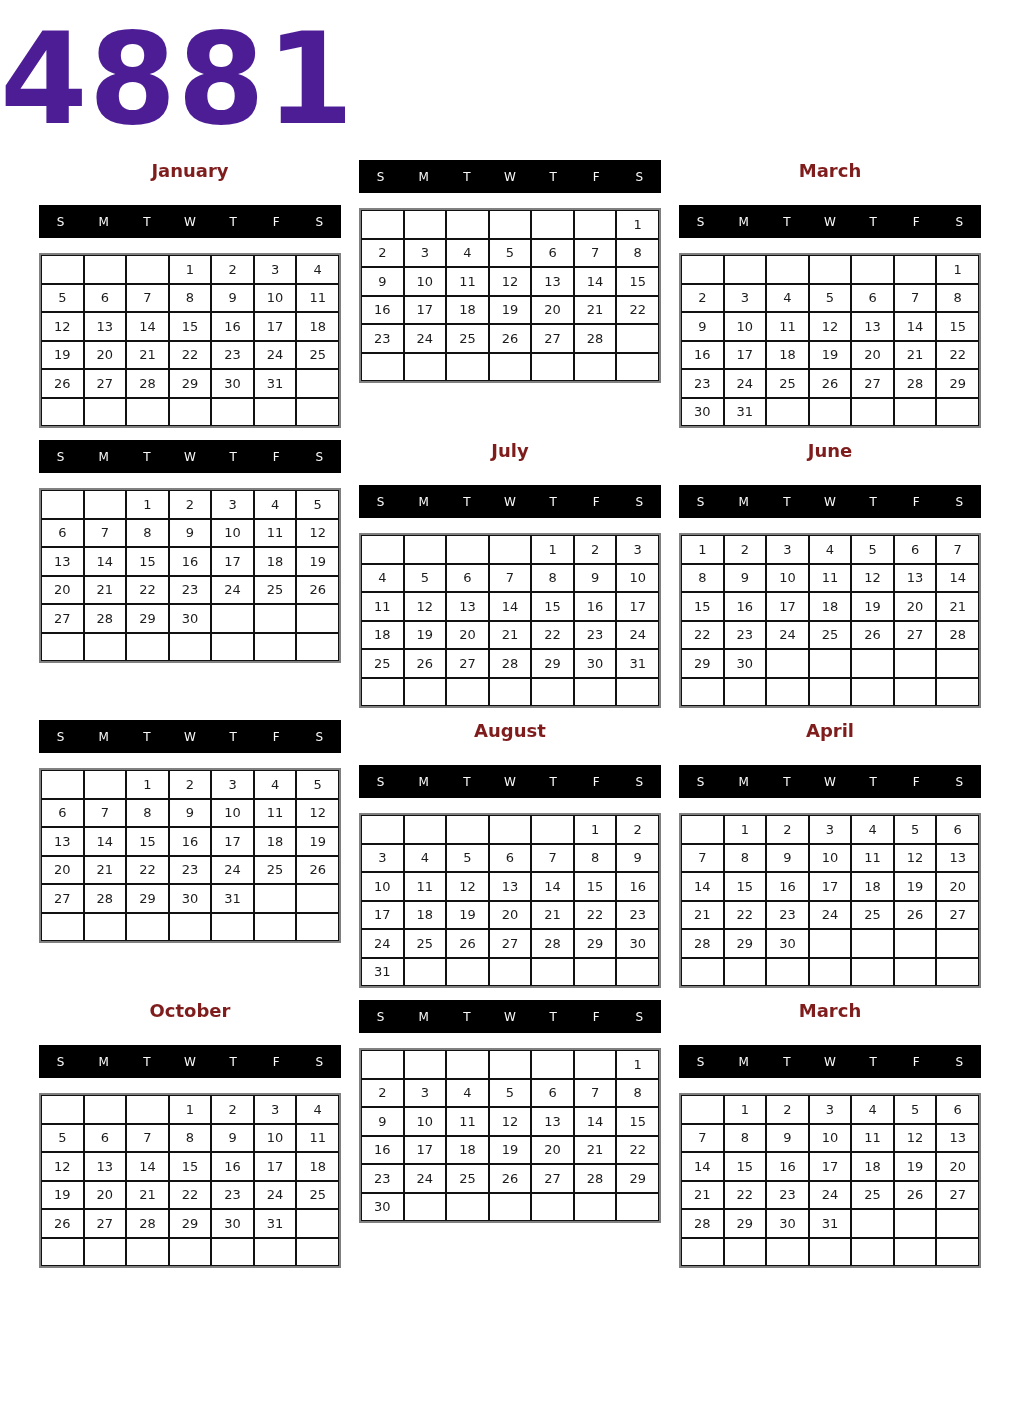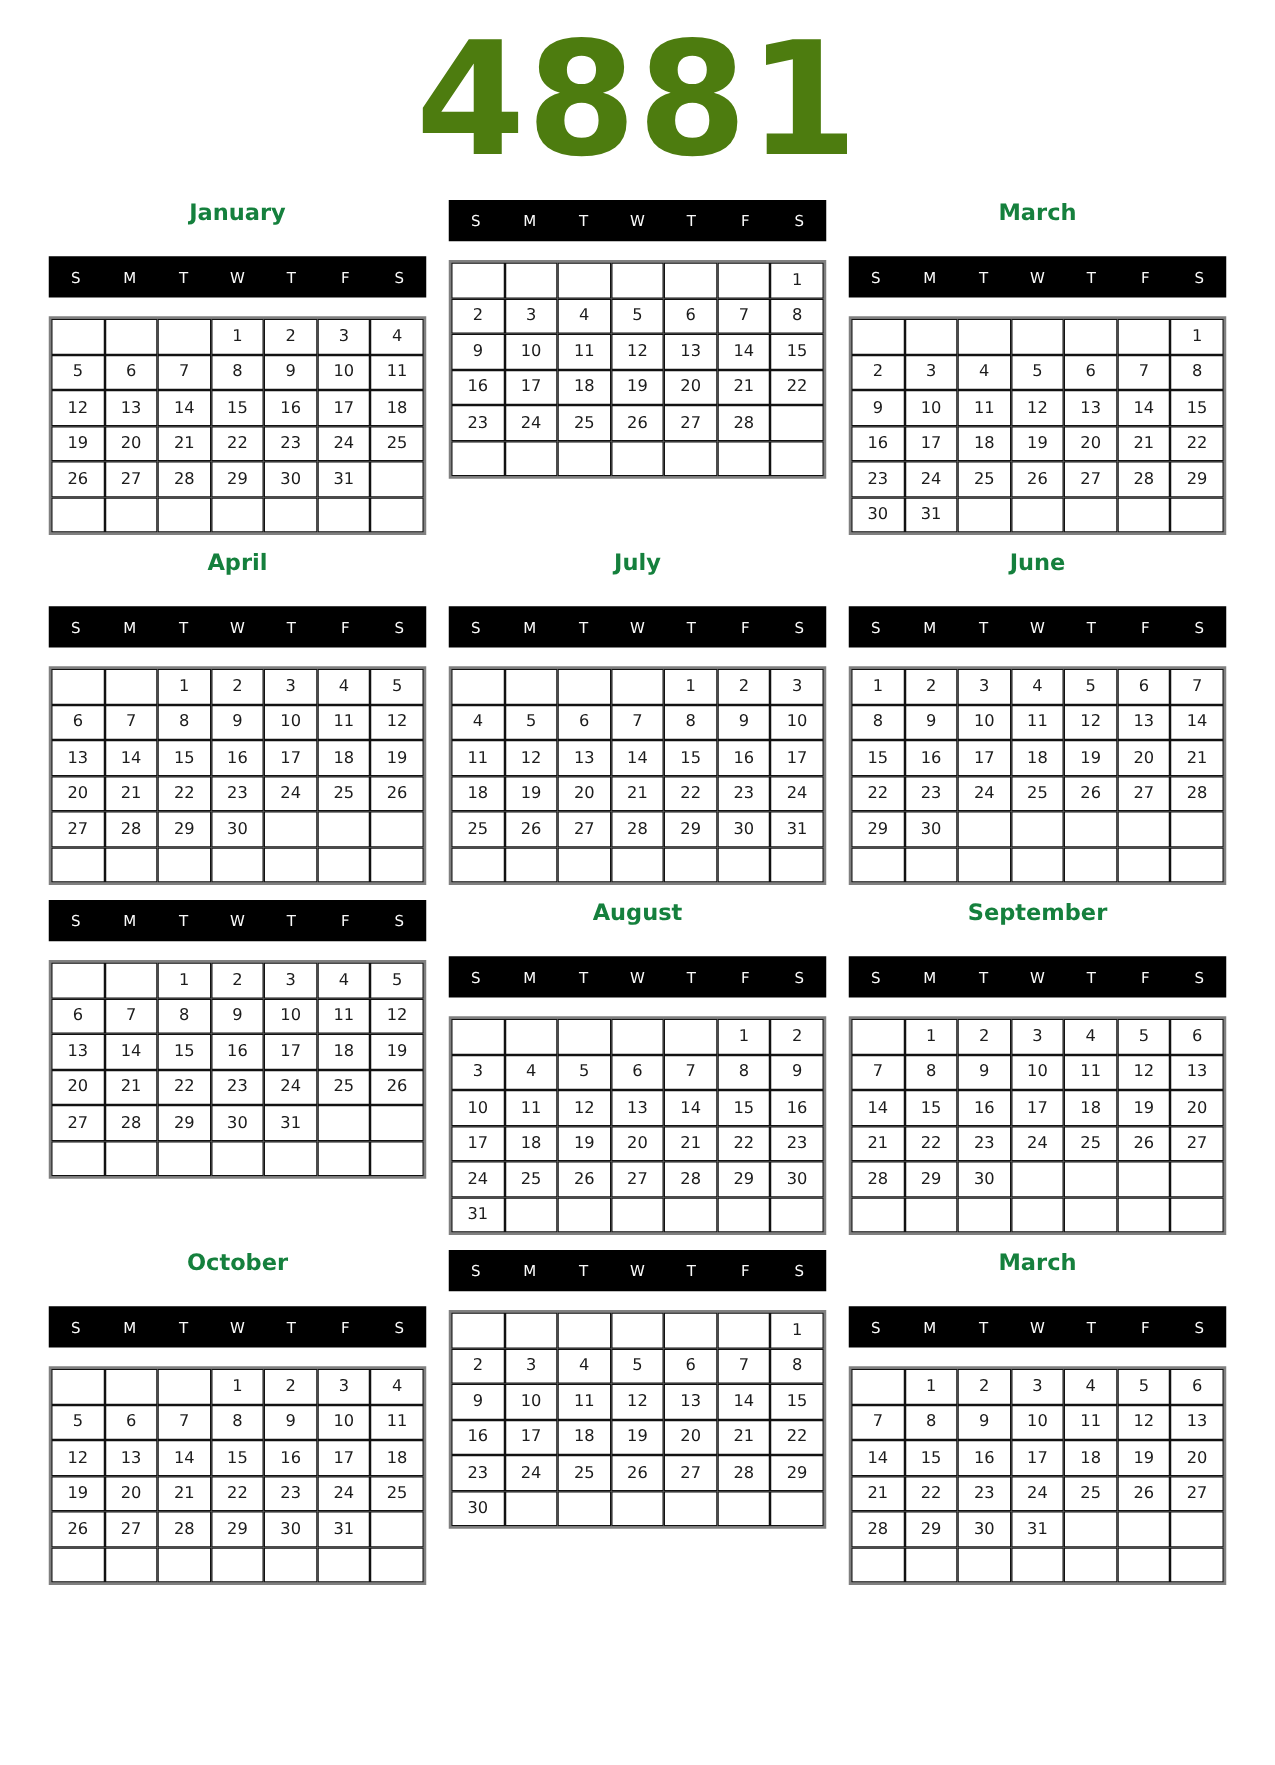--- a/index.html
+++ b/index.html
@@ -6,41 +6,41 @@
   body{
     width:1020px;height:1412px;
     font-family:"DejaVu Sans","Liberation Sans",sans-serif;
     color:#1c1c1c;
     overflow:hidden;
   }
   .year-title{
     padding-top:14px;
     height:132px;
     line-height:132px;
-    text-align:center;
+    text-align:left;
     font-size:126px;
     font-weight:700;
     letter-spacing:1px;
-    color:#4d7c0f;
+    color:#4c1d95;
   }
   .months-grid{
     display:grid;
     grid-template-columns:repeat(3,302px);
     column-gap:18px;
     row-gap:12px;
     padding:14px 39px 0 39px;
   }
   .month{width:302px;}
   .month-name{
     text-align:center;
     font-size:18px;
     font-weight:700;
     line-height:22px;
     margin-bottom:23px;
-    color:#15803d;
+    color:#7f1d1d;
   }
   .weekday-header{
     box-sizing:border-box;
     width:302px;height:33px;
     background:#000000;
     display:grid;
     grid-template-columns:repeat(7,1fr);
     align-items:center;
     margin-bottom:15px;
   }
@@ -281,641 +281,640 @@
             <td></td>
             <td></td>
             <td></td>
             <td></td>
           </tr>
         </tbody>
     </table>
   </div>
 
   <div class="month">
+    <div class="weekday-header">
+        <span class="dow">S</span>
+        <span class="dow">M</span>
+        <span class="dow">T</span>
+        <span class="dow">W</span>
+        <span class="dow">T</span>
+        <span class="dow">F</span>
+        <span class="dow">S</span>
+      </div>
+    <table class="month-table">
+      <tbody>
+          <tr>
+            <td></td>
+            <td></td>
+            <td>1</td>
+            <td>2</td>
+            <td>3</td>
+            <td>4</td>
+            <td>5</td>
+          </tr>
+          <tr>
+            <td>6</td>
+            <td>7</td>
+            <td>8</td>
+            <td>9</td>
+            <td>10</td>
+            <td>11</td>
+            <td>12</td>
+          </tr>
+          <tr>
+            <td>13</td>
+            <td>14</td>
+            <td>15</td>
+            <td>16</td>
+            <td>17</td>
+            <td>18</td>
+            <td>19</td>
+          </tr>
+          <tr>
+            <td>20</td>
+            <td>21</td>
+            <td>22</td>
+            <td>23</td>
+            <td>24</td>
+            <td>25</td>
+            <td>26</td>
+          </tr>
+          <tr>
+            <td>27</td>
+            <td>28</td>
+            <td>29</td>
+            <td>30</td>
+            <td></td>
+            <td></td>
+            <td></td>
+          </tr>
+          <tr>
+            <td></td>
+            <td></td>
+            <td></td>
+            <td></td>
+            <td></td>
+            <td></td>
+            <td></td>
+          </tr>
+        </tbody>
+    </table>
+  </div>
+
+  <div class="month">
+    <div class="month-name">July</div>
+    <div class="weekday-header">
+        <span class="dow">S</span>
+        <span class="dow">M</span>
+        <span class="dow">T</span>
+        <span class="dow">W</span>
+        <span class="dow">T</span>
+        <span class="dow">F</span>
+        <span class="dow">S</span>
+      </div>
+    <table class="month-table">
+      <tbody>
+          <tr>
+            <td></td>
+            <td></td>
+            <td></td>
+            <td></td>
+            <td>1</td>
+            <td>2</td>
+            <td>3</td>
+          </tr>
+          <tr>
+            <td>4</td>
+            <td>5</td>
+            <td>6</td>
+            <td>7</td>
+            <td>8</td>
+            <td>9</td>
+            <td>10</td>
+          </tr>
+          <tr>
+            <td>11</td>
+            <td>12</td>
+            <td>13</td>
+            <td>14</td>
+            <td>15</td>
+            <td>16</td>
+            <td>17</td>
+          </tr>
+          <tr>
+            <td>18</td>
+            <td>19</td>
+            <td>20</td>
+            <td>21</td>
+            <td>22</td>
+            <td>23</td>
+            <td>24</td>
+          </tr>
+          <tr>
+            <td>25</td>
+            <td>26</td>
+            <td>27</td>
+            <td>28</td>
+            <td>29</td>
+            <td>30</td>
+            <td>31</td>
+          </tr>
+          <tr>
+            <td></td>
+            <td></td>
+            <td></td>
+            <td></td>
+            <td></td>
+            <td></td>
+            <td></td>
+          </tr>
+        </tbody>
+    </table>
+  </div>
+
+  <div class="month">
+    <div class="month-name">June</div>
+    <div class="weekday-header">
+        <span class="dow">S</span>
+        <span class="dow">M</span>
+        <span class="dow">T</span>
+        <span class="dow">W</span>
+        <span class="dow">T</span>
+        <span class="dow">F</span>
+        <span class="dow">S</span>
+      </div>
+    <table class="month-table">
+      <tbody>
+          <tr>
+            <td>1</td>
+            <td>2</td>
+            <td>3</td>
+            <td>4</td>
+            <td>5</td>
+            <td>6</td>
+            <td>7</td>
+          </tr>
+          <tr>
+            <td>8</td>
+            <td>9</td>
+            <td>10</td>
+            <td>11</td>
+            <td>12</td>
+            <td>13</td>
+            <td>14</td>
+          </tr>
+          <tr>
+            <td>15</td>
+            <td>16</td>
+            <td>17</td>
+            <td>18</td>
+            <td>19</td>
+            <td>20</td>
+            <td>21</td>
+          </tr>
+          <tr>
+            <td>22</td>
+            <td>23</td>
+            <td>24</td>
+            <td>25</td>
+            <td>26</td>
+            <td>27</td>
+            <td>28</td>
+          </tr>
+          <tr>
+            <td>29</td>
+            <td>30</td>
+            <td></td>
+            <td></td>
+            <td></td>
+            <td></td>
+            <td></td>
+          </tr>
+          <tr>
+            <td></td>
+            <td></td>
+            <td></td>
+            <td></td>
+            <td></td>
+            <td></td>
+            <td></td>
+          </tr>
+        </tbody>
+    </table>
+  </div>
+
+  <div class="month">
+    <div class="weekday-header">
+        <span class="dow">S</span>
+        <span class="dow">M</span>
+        <span class="dow">T</span>
+        <span class="dow">W</span>
+        <span class="dow">T</span>
+        <span class="dow">F</span>
+        <span class="dow">S</span>
+      </div>
+    <table class="month-table">
+      <tbody>
+          <tr>
+            <td></td>
+            <td></td>
+            <td>1</td>
+            <td>2</td>
+            <td>3</td>
+            <td>4</td>
+            <td>5</td>
+          </tr>
+          <tr>
+            <td>6</td>
+            <td>7</td>
+            <td>8</td>
+            <td>9</td>
+            <td>10</td>
+            <td>11</td>
+            <td>12</td>
+          </tr>
+          <tr>
+            <td>13</td>
+            <td>14</td>
+            <td>15</td>
+            <td>16</td>
+            <td>17</td>
+            <td>18</td>
+            <td>19</td>
+          </tr>
+          <tr>
+            <td>20</td>
+            <td>21</td>
+            <td>22</td>
+            <td>23</td>
+            <td>24</td>
+            <td>25</td>
+            <td>26</td>
+          </tr>
+          <tr>
+            <td>27</td>
+            <td>28</td>
+            <td>29</td>
+            <td>30</td>
+            <td>31</td>
+            <td></td>
+            <td></td>
+          </tr>
+          <tr>
+            <td></td>
+            <td></td>
+            <td></td>
+            <td></td>
+            <td></td>
+            <td></td>
+            <td></td>
+          </tr>
+        </tbody>
+    </table>
+  </div>
+
+  <div class="month">
+    <div class="month-name">August</div>
+    <div class="weekday-header">
+        <span class="dow">S</span>
+        <span class="dow">M</span>
+        <span class="dow">T</span>
+        <span class="dow">W</span>
+        <span class="dow">T</span>
+        <span class="dow">F</span>
+        <span class="dow">S</span>
+      </div>
+    <table class="month-table">
+      <tbody>
+          <tr>
+            <td></td>
+            <td></td>
+            <td></td>
+            <td></td>
+            <td></td>
+            <td>1</td>
+            <td>2</td>
+          </tr>
+          <tr>
+            <td>3</td>
+            <td>4</td>
+            <td>5</td>
+            <td>6</td>
+            <td>7</td>
+            <td>8</td>
+            <td>9</td>
+          </tr>
+          <tr>
+            <td>10</td>
+            <td>11</td>
+            <td>12</td>
+            <td>13</td>
+            <td>14</td>
+            <td>15</td>
+            <td>16</td>
+          </tr>
+          <tr>
+            <td>17</td>
+            <td>18</td>
+            <td>19</td>
+            <td>20</td>
+            <td>21</td>
+            <td>22</td>
+            <td>23</td>
+          </tr>
+          <tr>
+            <td>24</td>
+            <td>25</td>
+            <td>26</td>
+            <td>27</td>
+            <td>28</td>
+            <td>29</td>
+            <td>30</td>
+          </tr>
+          <tr>
+            <td>31</td>
+            <td></td>
+            <td></td>
+            <td></td>
+            <td></td>
+            <td></td>
+            <td></td>
+          </tr>
+        </tbody>
+    </table>
+  </div>
+
+  <div class="month">
     <div class="month-name">April</div>
     <div class="weekday-header">
         <span class="dow">S</span>
         <span class="dow">M</span>
         <span class="dow">T</span>
         <span class="dow">W</span>
         <span class="dow">T</span>
         <span class="dow">F</span>
         <span class="dow">S</span>
       </div>
     <table class="month-table">
       <tbody>
           <tr>
             <td></td>
-            <td></td>
-            <td>1</td>
-            <td>2</td>
-            <td>3</td>
-            <td>4</td>
-            <td>5</td>
-          </tr>
-          <tr>
-            <td>6</td>
-            <td>7</td>
-            <td>8</td>
-            <td>9</td>
-            <td>10</td>
-            <td>11</td>
-            <td>12</td>
-          </tr>
-          <tr>
-            <td>13</td>
-            <td>14</td>
-            <td>15</td>
-            <td>16</td>
-            <td>17</td>
-            <td>18</td>
-            <td>19</td>
-          </tr>
-          <tr>
-            <td>20</td>
-            <td>21</td>
-            <td>22</td>
-            <td>23</td>
-            <td>24</td>
-            <td>25</td>
-            <td>26</td>
-          </tr>
-          <tr>
-            <td>27</td>
-            <td>28</td>
-            <td>29</td>
-            <td>30</td>
-            <td></td>
-            <td></td>
-            <td></td>
-          </tr>
-          <tr>
-            <td></td>
-            <td></td>
-            <td></td>
-            <td></td>
-            <td></td>
-            <td></td>
-            <td></td>
-          </tr>
-        </tbody>
-    </table>
-  </div>
-
-  <div class="month">
-    <div class="month-name">July</div>
-    <div class="weekday-header">
-        <span class="dow">S</span>
-        <span class="dow">M</span>
-        <span class="dow">T</span>
-        <span class="dow">W</span>
-        <span class="dow">T</span>
-        <span class="dow">F</span>
-        <span class="dow">S</span>
-      </div>
-    <table class="month-table">
-      <tbody>
-          <tr>
-            <td></td>
-            <td></td>
-            <td></td>
-            <td></td>
-            <td>1</td>
-            <td>2</td>
-            <td>3</td>
-          </tr>
-          <tr>
-            <td>4</td>
-            <td>5</td>
-            <td>6</td>
-            <td>7</td>
-            <td>8</td>
-            <td>9</td>
-            <td>10</td>
-          </tr>
-          <tr>
-            <td>11</td>
-            <td>12</td>
-            <td>13</td>
-            <td>14</td>
-            <td>15</td>
-            <td>16</td>
-            <td>17</td>
-          </tr>
-          <tr>
-            <td>18</td>
-            <td>19</td>
-            <td>20</td>
-            <td>21</td>
-            <td>22</td>
-            <td>23</td>
-            <td>24</td>
-          </tr>
-          <tr>
-            <td>25</td>
+            <td>1</td>
+            <td>2</td>
+            <td>3</td>
+            <td>4</td>
+            <td>5</td>
+            <td>6</td>
+          </tr>
+          <tr>
+            <td>7</td>
+            <td>8</td>
+            <td>9</td>
+            <td>10</td>
+            <td>11</td>
+            <td>12</td>
+            <td>13</td>
+          </tr>
+          <tr>
+            <td>14</td>
+            <td>15</td>
+            <td>16</td>
+            <td>17</td>
+            <td>18</td>
+            <td>19</td>
+            <td>20</td>
+          </tr>
+          <tr>
+            <td>21</td>
+            <td>22</td>
+            <td>23</td>
+            <td>24</td>
+            <td>25</td>
+            <td>26</td>
+            <td>27</td>
+          </tr>
+          <tr>
+            <td>28</td>
+            <td>29</td>
+            <td>30</td>
+            <td></td>
+            <td></td>
+            <td></td>
+            <td></td>
+          </tr>
+          <tr>
+            <td></td>
+            <td></td>
+            <td></td>
+            <td></td>
+            <td></td>
+            <td></td>
+            <td></td>
+          </tr>
+        </tbody>
+    </table>
+  </div>
+
+  <div class="month">
+    <div class="month-name">October</div>
+    <div class="weekday-header">
+        <span class="dow">S</span>
+        <span class="dow">M</span>
+        <span class="dow">T</span>
+        <span class="dow">W</span>
+        <span class="dow">T</span>
+        <span class="dow">F</span>
+        <span class="dow">S</span>
+      </div>
+    <table class="month-table">
+      <tbody>
+          <tr>
+            <td></td>
+            <td></td>
+            <td></td>
+            <td>1</td>
+            <td>2</td>
+            <td>3</td>
+            <td>4</td>
+          </tr>
+          <tr>
+            <td>5</td>
+            <td>6</td>
+            <td>7</td>
+            <td>8</td>
+            <td>9</td>
+            <td>10</td>
+            <td>11</td>
+          </tr>
+          <tr>
+            <td>12</td>
+            <td>13</td>
+            <td>14</td>
+            <td>15</td>
+            <td>16</td>
+            <td>17</td>
+            <td>18</td>
+          </tr>
+          <tr>
+            <td>19</td>
+            <td>20</td>
+            <td>21</td>
+            <td>22</td>
+            <td>23</td>
+            <td>24</td>
+            <td>25</td>
+          </tr>
+          <tr>
             <td>26</td>
             <td>27</td>
             <td>28</td>
             <td>29</td>
             <td>30</td>
             <td>31</td>
-          </tr>
-          <tr>
-            <td></td>
-            <td></td>
-            <td></td>
-            <td></td>
-            <td></td>
-            <td></td>
-            <td></td>
-          </tr>
-        </tbody>
-    </table>
-  </div>
-
-  <div class="month">
-    <div class="month-name">June</div>
-    <div class="weekday-header">
-        <span class="dow">S</span>
-        <span class="dow">M</span>
-        <span class="dow">T</span>
-        <span class="dow">W</span>
-        <span class="dow">T</span>
-        <span class="dow">F</span>
-        <span class="dow">S</span>
-      </div>
-    <table class="month-table">
-      <tbody>
-          <tr>
-            <td>1</td>
-            <td>2</td>
-            <td>3</td>
-            <td>4</td>
-            <td>5</td>
-            <td>6</td>
-            <td>7</td>
-          </tr>
-          <tr>
-            <td>8</td>
-            <td>9</td>
-            <td>10</td>
-            <td>11</td>
-            <td>12</td>
-            <td>13</td>
-            <td>14</td>
-          </tr>
-          <tr>
-            <td>15</td>
-            <td>16</td>
-            <td>17</td>
-            <td>18</td>
-            <td>19</td>
-            <td>20</td>
-            <td>21</td>
-          </tr>
-          <tr>
-            <td>22</td>
-            <td>23</td>
-            <td>24</td>
-            <td>25</td>
-            <td>26</td>
-            <td>27</td>
-            <td>28</td>
-          </tr>
-          <tr>
-            <td>29</td>
-            <td>30</td>
-            <td></td>
-            <td></td>
-            <td></td>
-            <td></td>
-            <td></td>
-          </tr>
-          <tr>
-            <td></td>
-            <td></td>
-            <td></td>
-            <td></td>
-            <td></td>
-            <td></td>
-            <td></td>
-          </tr>
-        </tbody>
-    </table>
-  </div>
-
-  <div class="month">
-    <div class="weekday-header">
-        <span class="dow">S</span>
-        <span class="dow">M</span>
-        <span class="dow">T</span>
-        <span class="dow">W</span>
-        <span class="dow">T</span>
-        <span class="dow">F</span>
-        <span class="dow">S</span>
-      </div>
-    <table class="month-table">
-      <tbody>
-          <tr>
-            <td></td>
-            <td></td>
-            <td>1</td>
-            <td>2</td>
-            <td>3</td>
-            <td>4</td>
-            <td>5</td>
-          </tr>
-          <tr>
-            <td>6</td>
-            <td>7</td>
-            <td>8</td>
-            <td>9</td>
-            <td>10</td>
-            <td>11</td>
-            <td>12</td>
-          </tr>
-          <tr>
-            <td>13</td>
-            <td>14</td>
-            <td>15</td>
-            <td>16</td>
-            <td>17</td>
-            <td>18</td>
-            <td>19</td>
-          </tr>
-          <tr>
-            <td>20</td>
-            <td>21</td>
-            <td>22</td>
-            <td>23</td>
-            <td>24</td>
-            <td>25</td>
-            <td>26</td>
-          </tr>
-          <tr>
-            <td>27</td>
+            <td></td>
+          </tr>
+          <tr>
+            <td></td>
+            <td></td>
+            <td></td>
+            <td></td>
+            <td></td>
+            <td></td>
+            <td></td>
+          </tr>
+        </tbody>
+    </table>
+  </div>
+
+  <div class="month">
+    <div class="weekday-header">
+        <span class="dow">S</span>
+        <span class="dow">M</span>
+        <span class="dow">T</span>
+        <span class="dow">W</span>
+        <span class="dow">T</span>
+        <span class="dow">F</span>
+        <span class="dow">S</span>
+      </div>
+    <table class="month-table">
+      <tbody>
+          <tr>
+            <td></td>
+            <td></td>
+            <td></td>
+            <td></td>
+            <td></td>
+            <td></td>
+            <td>1</td>
+          </tr>
+          <tr>
+            <td>2</td>
+            <td>3</td>
+            <td>4</td>
+            <td>5</td>
+            <td>6</td>
+            <td>7</td>
+            <td>8</td>
+          </tr>
+          <tr>
+            <td>9</td>
+            <td>10</td>
+            <td>11</td>
+            <td>12</td>
+            <td>13</td>
+            <td>14</td>
+            <td>15</td>
+          </tr>
+          <tr>
+            <td>16</td>
+            <td>17</td>
+            <td>18</td>
+            <td>19</td>
+            <td>20</td>
+            <td>21</td>
+            <td>22</td>
+          </tr>
+          <tr>
+            <td>23</td>
+            <td>24</td>
+            <td>25</td>
+            <td>26</td>
+            <td>27</td>
+            <td>28</td>
+            <td>29</td>
+          </tr>
+          <tr>
+            <td>30</td>
+            <td></td>
+            <td></td>
+            <td></td>
+            <td></td>
+            <td></td>
+            <td></td>
+          </tr>
+        </tbody>
+    </table>
+  </div>
+
+  <div class="month">
+    <div class="month-name">March</div>
+    <div class="weekday-header">
+        <span class="dow">S</span>
+        <span class="dow">M</span>
+        <span class="dow">T</span>
+        <span class="dow">W</span>
+        <span class="dow">T</span>
+        <span class="dow">F</span>
+        <span class="dow">S</span>
+      </div>
+    <table class="month-table">
+      <tbody>
+          <tr>
+            <td></td>
+            <td>1</td>
+            <td>2</td>
+            <td>3</td>
+            <td>4</td>
+            <td>5</td>
+            <td>6</td>
+          </tr>
+          <tr>
+            <td>7</td>
+            <td>8</td>
+            <td>9</td>
+            <td>10</td>
+            <td>11</td>
+            <td>12</td>
+            <td>13</td>
+          </tr>
+          <tr>
+            <td>14</td>
+            <td>15</td>
+            <td>16</td>
+            <td>17</td>
+            <td>18</td>
+            <td>19</td>
+            <td>20</td>
+          </tr>
+          <tr>
+            <td>21</td>
+            <td>22</td>
+            <td>23</td>
+            <td>24</td>
+            <td>25</td>
+            <td>26</td>
+            <td>27</td>
+          </tr>
+          <tr>
             <td>28</td>
             <td>29</td>
             <td>30</td>
             <td>31</td>
             <td></td>
             <td></td>
-          </tr>
-          <tr>
-            <td></td>
-            <td></td>
-            <td></td>
-            <td></td>
-            <td></td>
-            <td></td>
-            <td></td>
-          </tr>
-        </tbody>
-    </table>
-  </div>
-
-  <div class="month">
-    <div class="month-name">August</div>
-    <div class="weekday-header">
-        <span class="dow">S</span>
-        <span class="dow">M</span>
-        <span class="dow">T</span>
-        <span class="dow">W</span>
-        <span class="dow">T</span>
-        <span class="dow">F</span>
-        <span class="dow">S</span>
-      </div>
-    <table class="month-table">
-      <tbody>
-          <tr>
-            <td></td>
-            <td></td>
-            <td></td>
-            <td></td>
-            <td></td>
-            <td>1</td>
-            <td>2</td>
-          </tr>
-          <tr>
-            <td>3</td>
-            <td>4</td>
-            <td>5</td>
-            <td>6</td>
-            <td>7</td>
-            <td>8</td>
-            <td>9</td>
-          </tr>
-          <tr>
-            <td>10</td>
-            <td>11</td>
-            <td>12</td>
-            <td>13</td>
-            <td>14</td>
-            <td>15</td>
-            <td>16</td>
-          </tr>
-          <tr>
-            <td>17</td>
-            <td>18</td>
-            <td>19</td>
-            <td>20</td>
-            <td>21</td>
-            <td>22</td>
-            <td>23</td>
-          </tr>
-          <tr>
-            <td>24</td>
-            <td>25</td>
-            <td>26</td>
-            <td>27</td>
-            <td>28</td>
-            <td>29</td>
-            <td>30</td>
-          </tr>
-          <tr>
-            <td>31</td>
-            <td></td>
-            <td></td>
-            <td></td>
-            <td></td>
-            <td></td>
-            <td></td>
-          </tr>
-        </tbody>
-    </table>
-  </div>
-
-  <div class="month">
-    <div class="month-name">September</div>
-    <div class="weekday-header">
-        <span class="dow">S</span>
-        <span class="dow">M</span>
-        <span class="dow">T</span>
-        <span class="dow">W</span>
-        <span class="dow">T</span>
-        <span class="dow">F</span>
-        <span class="dow">S</span>
-      </div>
-    <table class="month-table">
-      <tbody>
-          <tr>
-            <td></td>
-            <td>1</td>
-            <td>2</td>
-            <td>3</td>
-            <td>4</td>
-            <td>5</td>
-            <td>6</td>
-          </tr>
-          <tr>
-            <td>7</td>
-            <td>8</td>
-            <td>9</td>
-            <td>10</td>
-            <td>11</td>
-            <td>12</td>
-            <td>13</td>
-          </tr>
-          <tr>
-            <td>14</td>
-            <td>15</td>
-            <td>16</td>
-            <td>17</td>
-            <td>18</td>
-            <td>19</td>
-            <td>20</td>
-          </tr>
-          <tr>
-            <td>21</td>
-            <td>22</td>
-            <td>23</td>
-            <td>24</td>
-            <td>25</td>
-            <td>26</td>
-            <td>27</td>
-          </tr>
-          <tr>
-            <td>28</td>
-            <td>29</td>
-            <td>30</td>
-            <td></td>
-            <td></td>
-            <td></td>
-            <td></td>
-          </tr>
-          <tr>
-            <td></td>
-            <td></td>
-            <td></td>
-            <td></td>
-            <td></td>
-            <td></td>
-            <td></td>
-          </tr>
-        </tbody>
-    </table>
-  </div>
-
-  <div class="month">
-    <div class="month-name">October</div>
-    <div class="weekday-header">
-        <span class="dow">S</span>
-        <span class="dow">M</span>
-        <span class="dow">T</span>
-        <span class="dow">W</span>
-        <span class="dow">T</span>
-        <span class="dow">F</span>
-        <span class="dow">S</span>
-      </div>
-    <table class="month-table">
-      <tbody>
-          <tr>
-            <td></td>
-            <td></td>
-            <td></td>
-            <td>1</td>
-            <td>2</td>
-            <td>3</td>
-            <td>4</td>
-          </tr>
-          <tr>
-            <td>5</td>
-            <td>6</td>
-            <td>7</td>
-            <td>8</td>
-            <td>9</td>
-            <td>10</td>
-            <td>11</td>
-          </tr>
-          <tr>
-            <td>12</td>
-            <td>13</td>
-            <td>14</td>
-            <td>15</td>
-            <td>16</td>
-            <td>17</td>
-            <td>18</td>
-          </tr>
-          <tr>
-            <td>19</td>
-            <td>20</td>
-            <td>21</td>
-            <td>22</td>
-            <td>23</td>
-            <td>24</td>
-            <td>25</td>
-          </tr>
-          <tr>
-            <td>26</td>
-            <td>27</td>
-            <td>28</td>
-            <td>29</td>
-            <td>30</td>
-            <td>31</td>
-            <td></td>
-          </tr>
-          <tr>
-            <td></td>
-            <td></td>
-            <td></td>
-            <td></td>
-            <td></td>
-            <td></td>
-            <td></td>
-          </tr>
-        </tbody>
-    </table>
-  </div>
-
-  <div class="month">
-    <div class="weekday-header">
-        <span class="dow">S</span>
-        <span class="dow">M</span>
-        <span class="dow">T</span>
-        <span class="dow">W</span>
-        <span class="dow">T</span>
-        <span class="dow">F</span>
-        <span class="dow">S</span>
-      </div>
-    <table class="month-table">
-      <tbody>
-          <tr>
-            <td></td>
-            <td></td>
-            <td></td>
-            <td></td>
-            <td></td>
-            <td></td>
-            <td>1</td>
-          </tr>
-          <tr>
-            <td>2</td>
-            <td>3</td>
-            <td>4</td>
-            <td>5</td>
-            <td>6</td>
-            <td>7</td>
-            <td>8</td>
-          </tr>
-          <tr>
-            <td>9</td>
-            <td>10</td>
-            <td>11</td>
-            <td>12</td>
-            <td>13</td>
-            <td>14</td>
-            <td>15</td>
-          </tr>
-          <tr>
-            <td>16</td>
-            <td>17</td>
-            <td>18</td>
-            <td>19</td>
-            <td>20</td>
-            <td>21</td>
-            <td>22</td>
-          </tr>
-          <tr>
-            <td>23</td>
-            <td>24</td>
-            <td>25</td>
-            <td>26</td>
-            <td>27</td>
-            <td>28</td>
-            <td>29</td>
-          </tr>
-          <tr>
-            <td>30</td>
-            <td></td>
-            <td></td>
-            <td></td>
-            <td></td>
-            <td></td>
-            <td></td>
-          </tr>
-        </tbody>
-    </table>
-  </div>
-
-  <div class="month">
-    <div class="month-name">March</div>
-    <div class="weekday-header">
-        <span class="dow">S</span>
-        <span class="dow">M</span>
-        <span class="dow">T</span>
-        <span class="dow">W</span>
-        <span class="dow">T</span>
-        <span class="dow">F</span>
-        <span class="dow">S</span>
-      </div>
-    <table class="month-table">
-      <tbody>
-          <tr>
-            <td></td>
-            <td>1</td>
-            <td>2</td>
-            <td>3</td>
-            <td>4</td>
-            <td>5</td>
-            <td>6</td>
-          </tr>
-          <tr>
-            <td>7</td>
-            <td>8</td>
-            <td>9</td>
-            <td>10</td>
-            <td>11</td>
-            <td>12</td>
-            <td>13</td>
-          </tr>
-          <tr>
-            <td>14</td>
-            <td>15</td>
-            <td>16</td>
-            <td>17</td>
-            <td>18</td>
-            <td>19</td>
-            <td>20</td>
-          </tr>
-          <tr>
-            <td>21</td>
-            <td>22</td>
-            <td>23</td>
-            <td>24</td>
-            <td>25</td>
-            <td>26</td>
-            <td>27</td>
-          </tr>
-          <tr>
-            <td>28</td>
-            <td>29</td>
-            <td>30</td>
-            <td>31</td>
-            <td></td>
-            <td></td>
             <td></td>
           </tr>
           <tr>
             <td></td>
             <td></td>
             <td></td>
             <td></td>
             <td></td>
             <td></td>
             <td></td>

